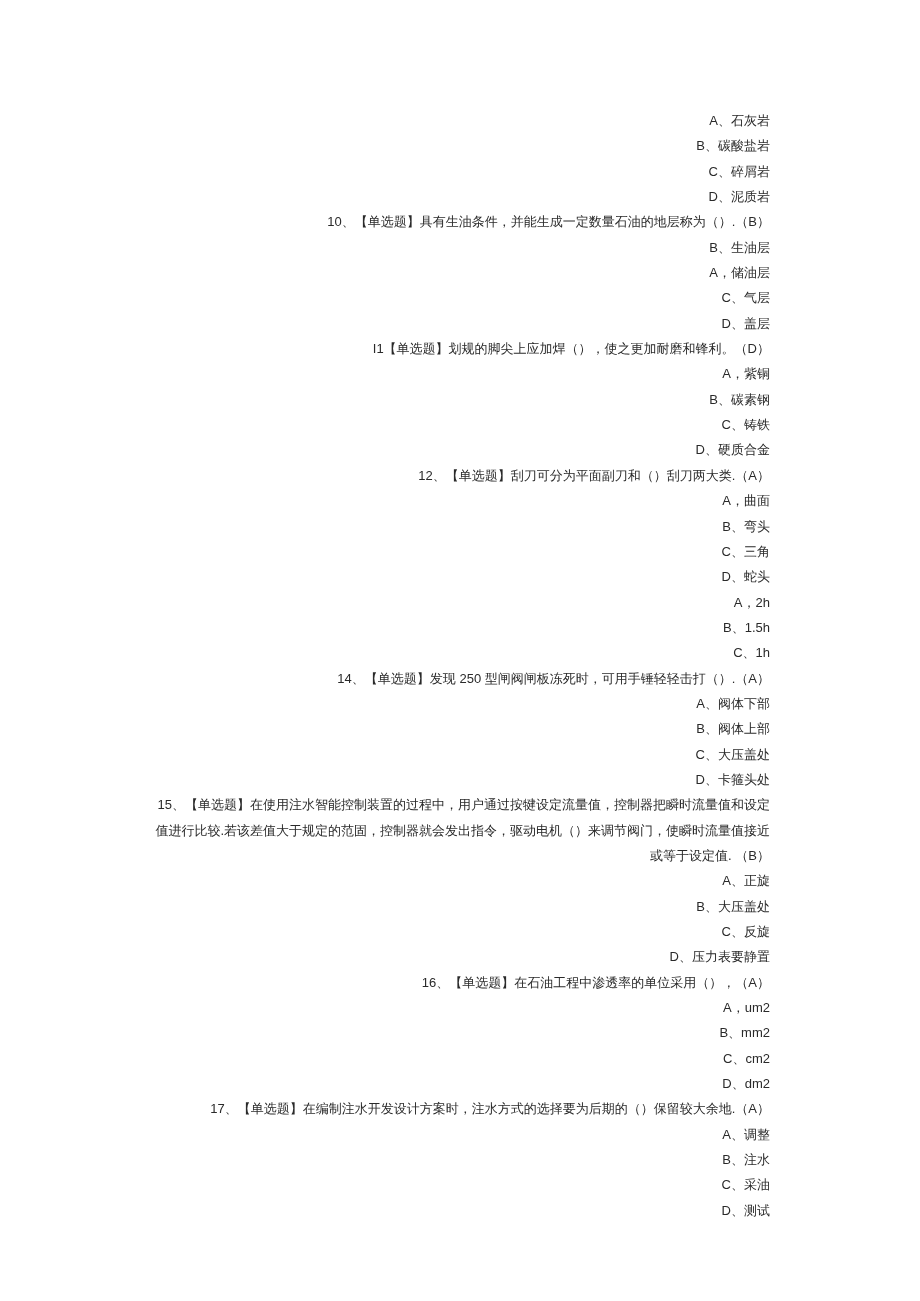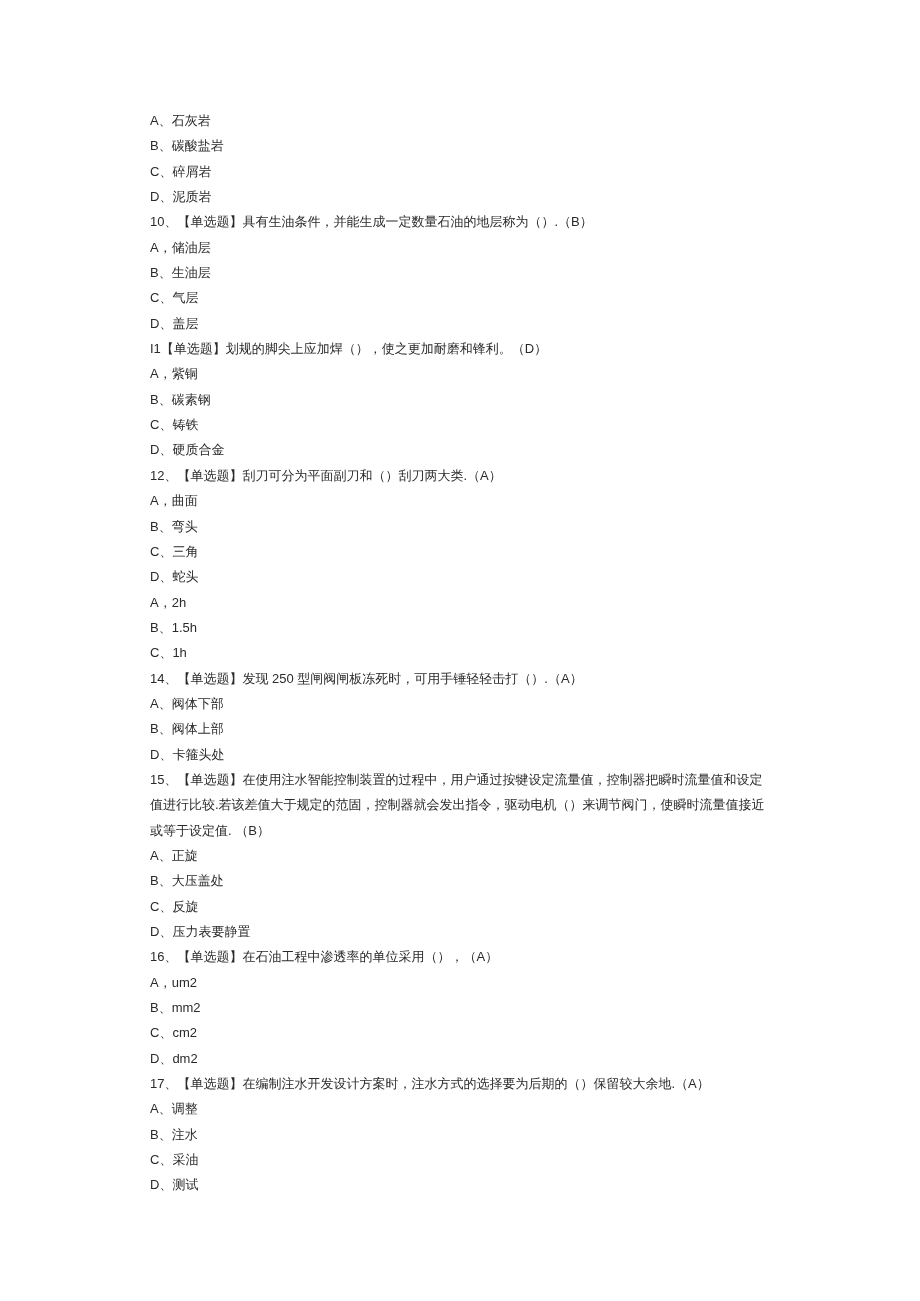--- a/index.html
+++ b/index.html
@@ -14,51 +14,53 @@
     font-size: 13px;
     color: #2a2a2a;
     line-height: 1.95;
     box-sizing: border-box;
     padding: 108px 150px 40px 150px;
   }
   .line {
     display: block;
     white-space: pre-wrap;
     word-break: break-word;
+    text-align: right;
   }
 </style>
 </head>
 <body>
 
 <div id="content">
     <span class="line">A、石灰岩</span>
     <span class="line">B、碳酸盐岩</span>
     <span class="line">C、碎屑岩</span>
     <span class="line">D、泥质岩</span>
     <span class="line">10、【单选题】具有生油条件，并能生成一定数量石油的地层称为（）.（B）</span>
+    <span class="line">B、生油层</span>
     <span class="line">A，储油层</span>
-    <span class="line">B、生油层</span>
     <span class="line">C、气层</span>
     <span class="line">D、盖层</span>
     <span class="line">I1【单选题】划规的脚尖上应加焊（），使之更加耐磨和锋利。（D）</span>
     <span class="line">A，紫铜</span>
     <span class="line">B、碳素钢</span>
     <span class="line">C、铸铁</span>
     <span class="line">D、硬质合金</span>
     <span class="line">12、【单选题】刮刀可分为平面副刀和（）刮刀两大类.（A）</span>
     <span class="line">A，曲面</span>
     <span class="line">B、弯头</span>
     <span class="line">C、三角</span>
     <span class="line">D、蛇头</span>
     <span class="line">A，2h</span>
     <span class="line">B、1.5h</span>
     <span class="line">C、1h</span>
     <span class="line">14、【单选题】发现 250 型闸阀闸板冻死时，可用手锤轻轻击打（）.（A）</span>
     <span class="line">A、阀体下部</span>
     <span class="line">B、阀体上部</span>
+    <span class="line">C、大压盖处</span>
     <span class="line">D、卡箍头处</span>
     <span class="line">15、【单选题】在使用注水智能控制装置的过程中，用户通过按犍设定流量值，控制器把瞬时流量值和设定值进行比较.若该差值大于规定的范固，控制器就会发出指令，驱动电机（）来调节阀门，使瞬时流量值接近或等于设定值. （B）</span>
     <span class="line">A、正旋</span>
     <span class="line">B、大压盖处</span>
     <span class="line">C、反旋</span>
     <span class="line">D、压力表要静置</span>
     <span class="line">16、【单选题】在石油工程中渗透率的单位采用（），（A）</span>
     <span class="line">A，um2</span>
     <span class="line">B、mm2</span>
     <span class="line">C、cm2</span>

